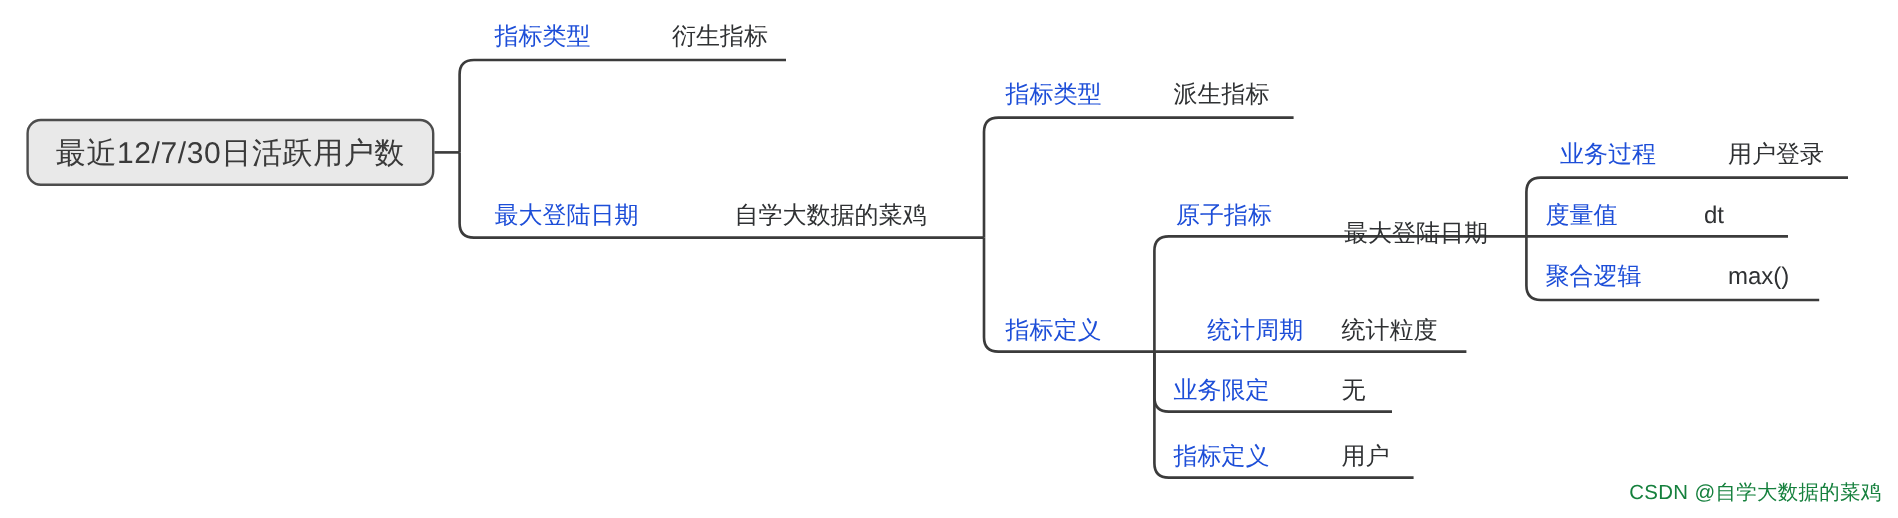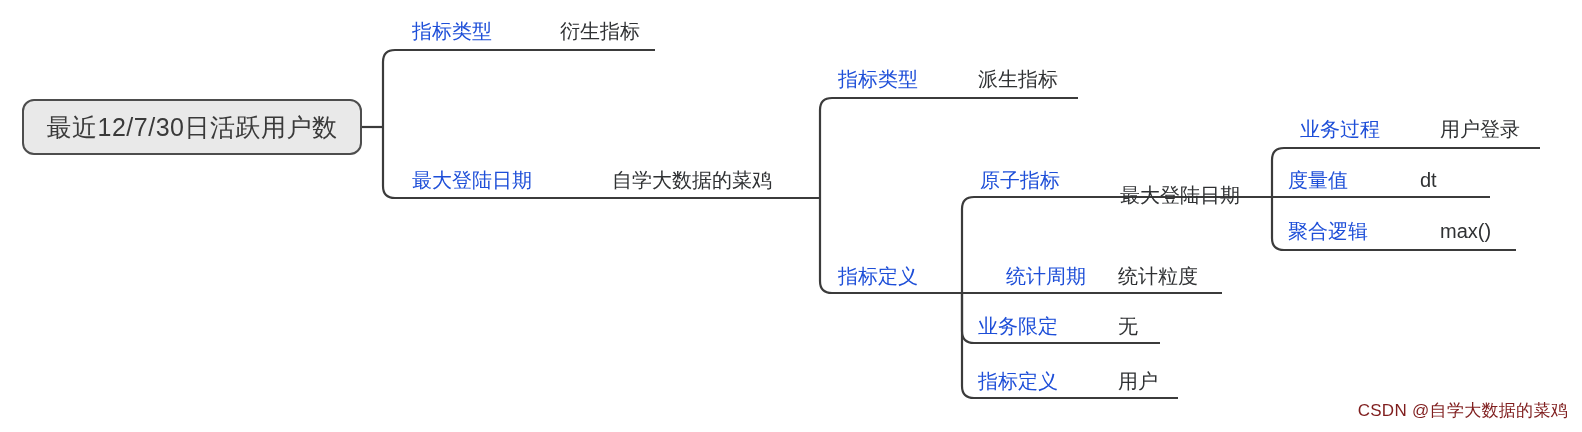--- a/index.html
+++ b/index.html
@@ -38,21 +38,21 @@
   .node-value{
     position:absolute;
     color:#2f3133;
     font-size:20px;
     white-space:nowrap;
     line-height:1;
   }
   .watermark{
     position:absolute;
     right:14px;bottom:10px;
-    color:#7f1d1d;
+    color:#15803d;
     font-size:17px;
     white-space:nowrap;
     letter-spacing:0.3px;
   }
 </style>
 </head>
 <body>
 
 <div id="canvas">
 

